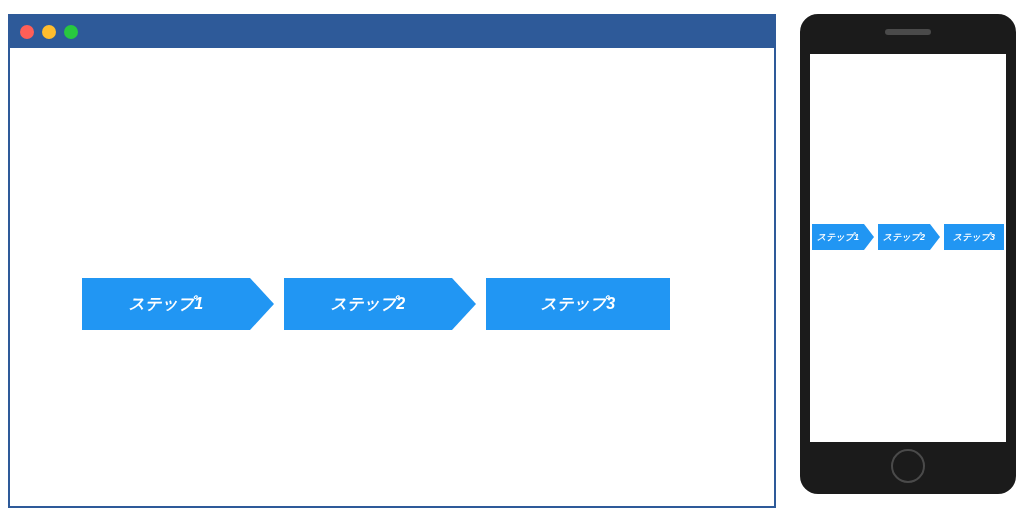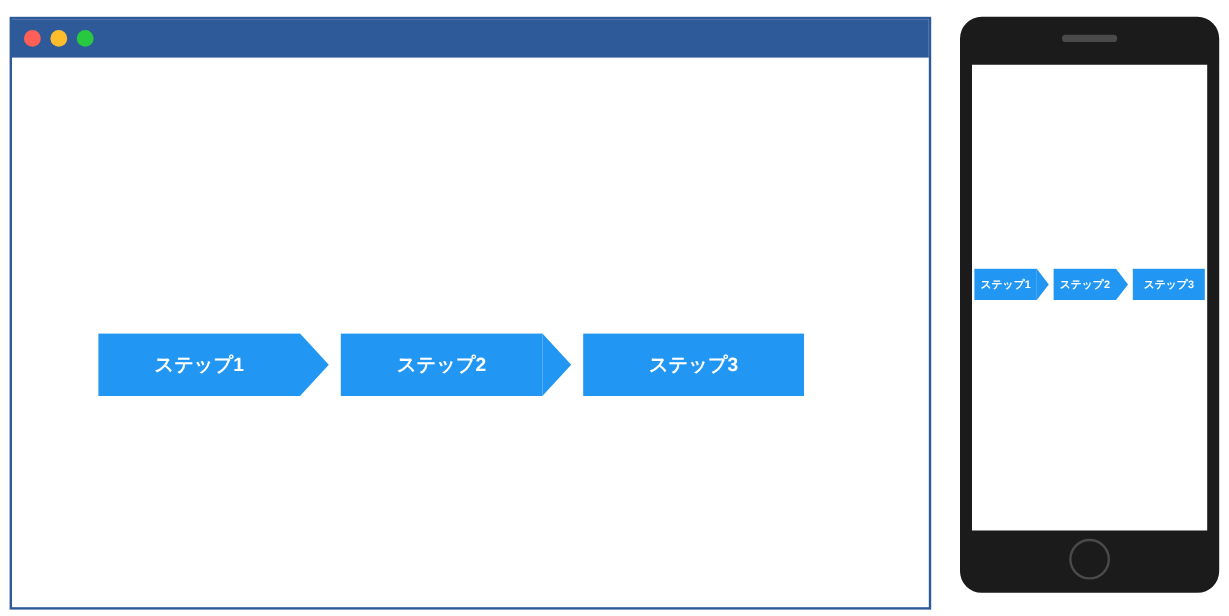--- a/index.html
+++ b/index.html
@@ -1,15 +1,15 @@
 <!DOCTYPE html>
 <html><head>
 <meta charset="utf-8">
 <style>
-  * { box-sizing: border-box; }
+  * { box-sizing: border-box; font-style: italic; }
   body {
     margin: 0;
     padding: 0;
     width: 1024px;
     height: 513px;
     font-family: "Hiragino Sans", "Meiryo", sans-serif;
     background: #ffffff;
     position: relative;
   }
 

